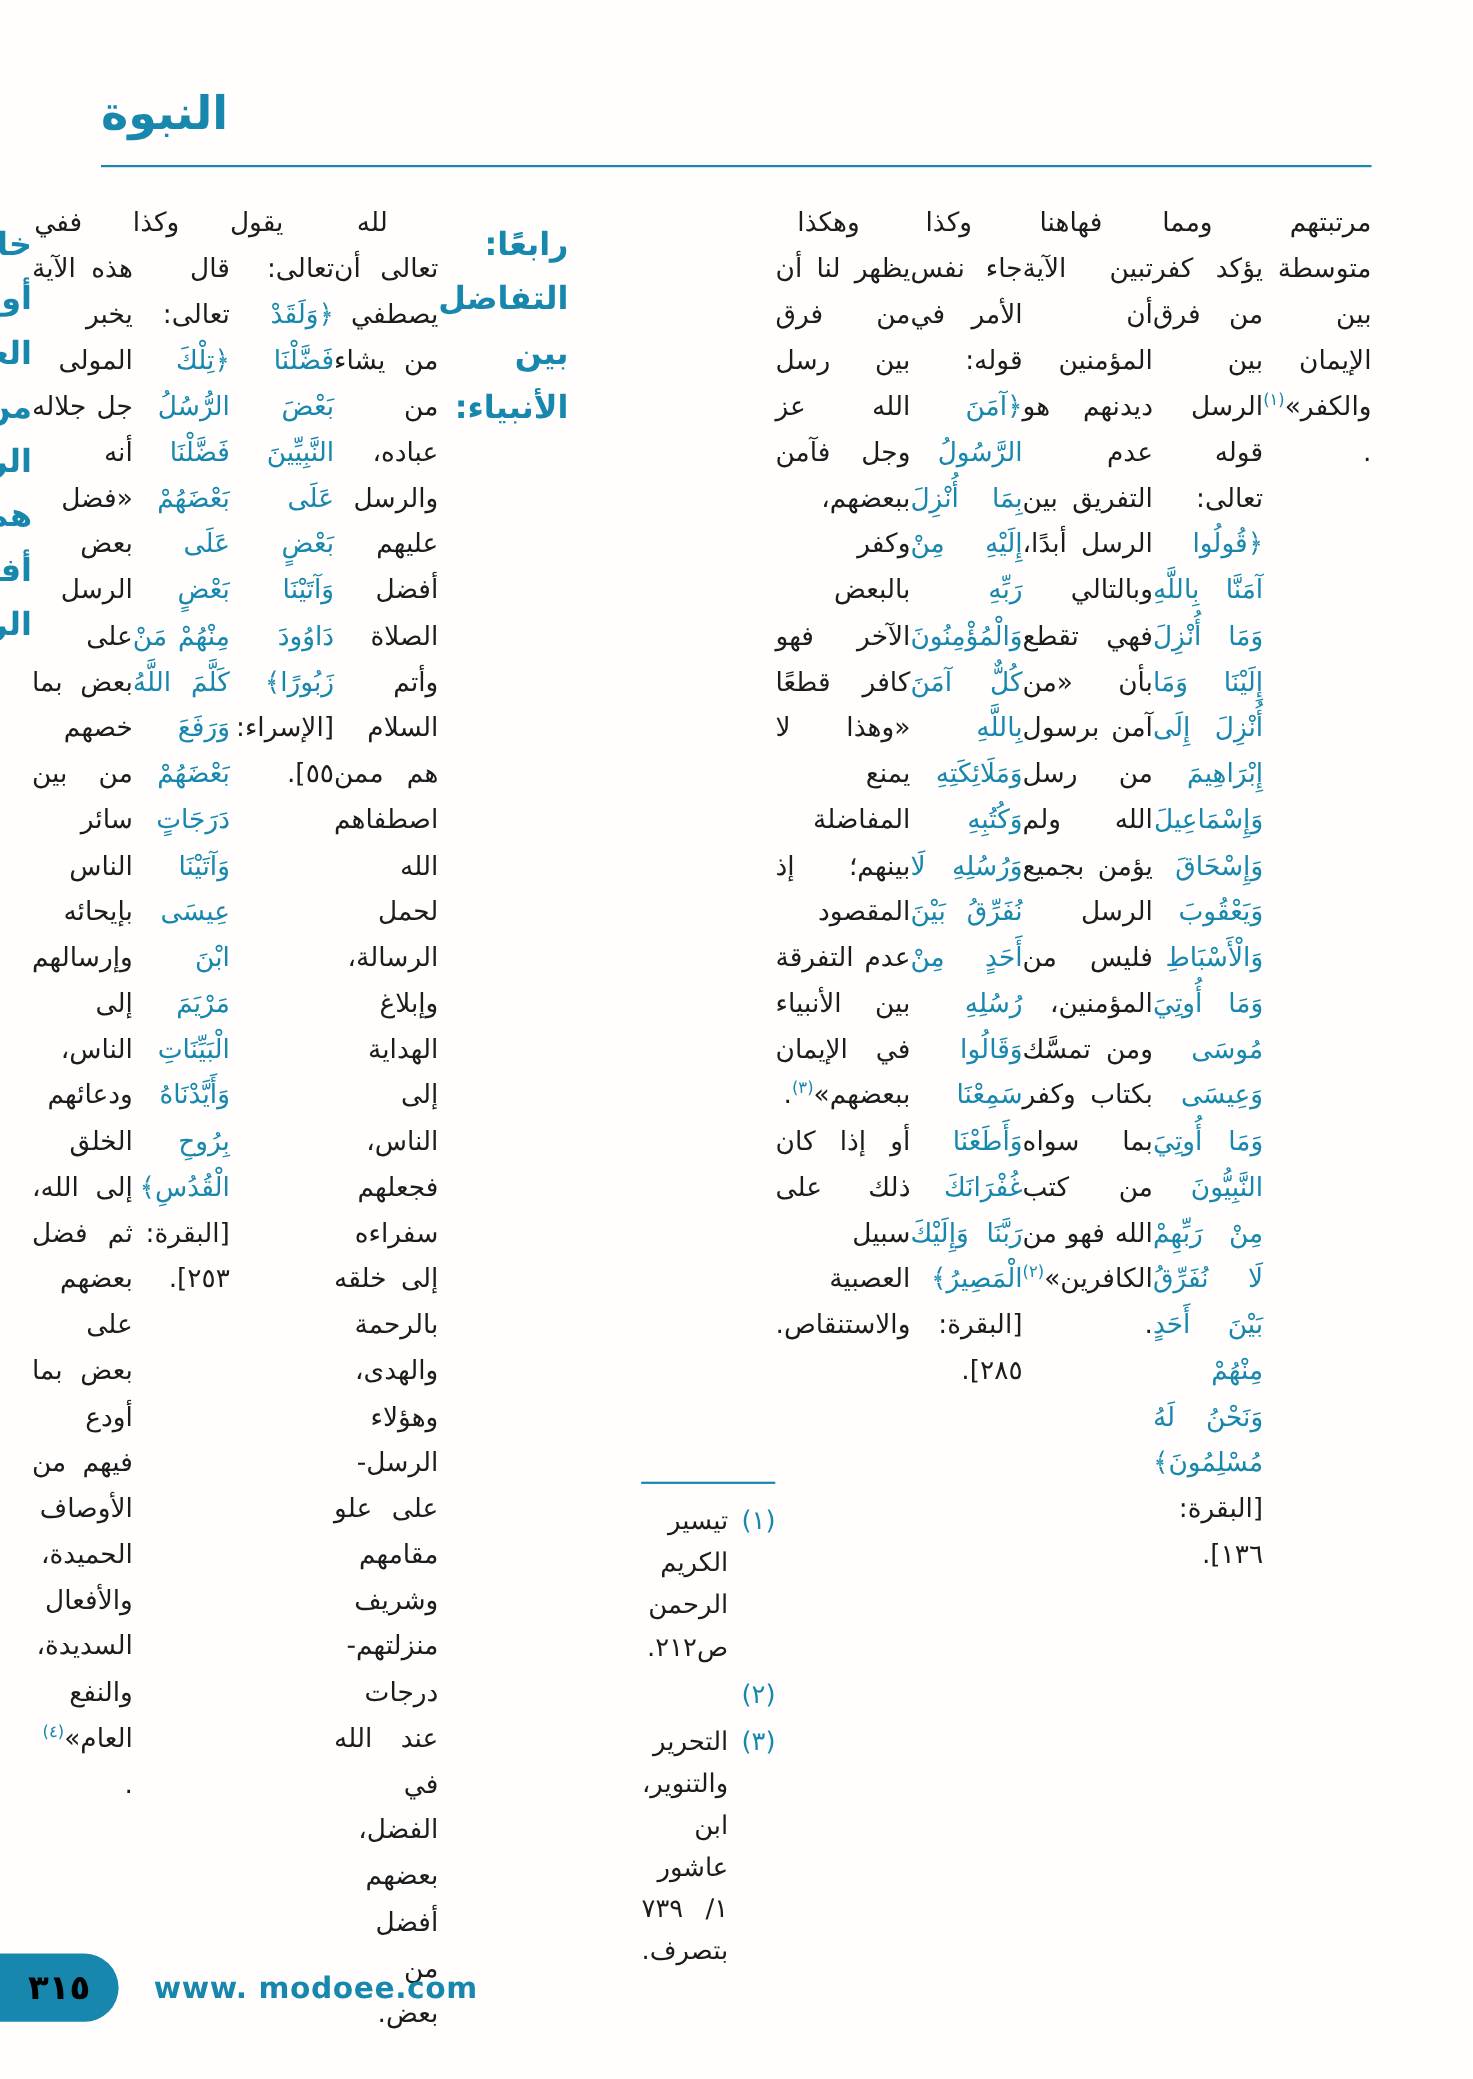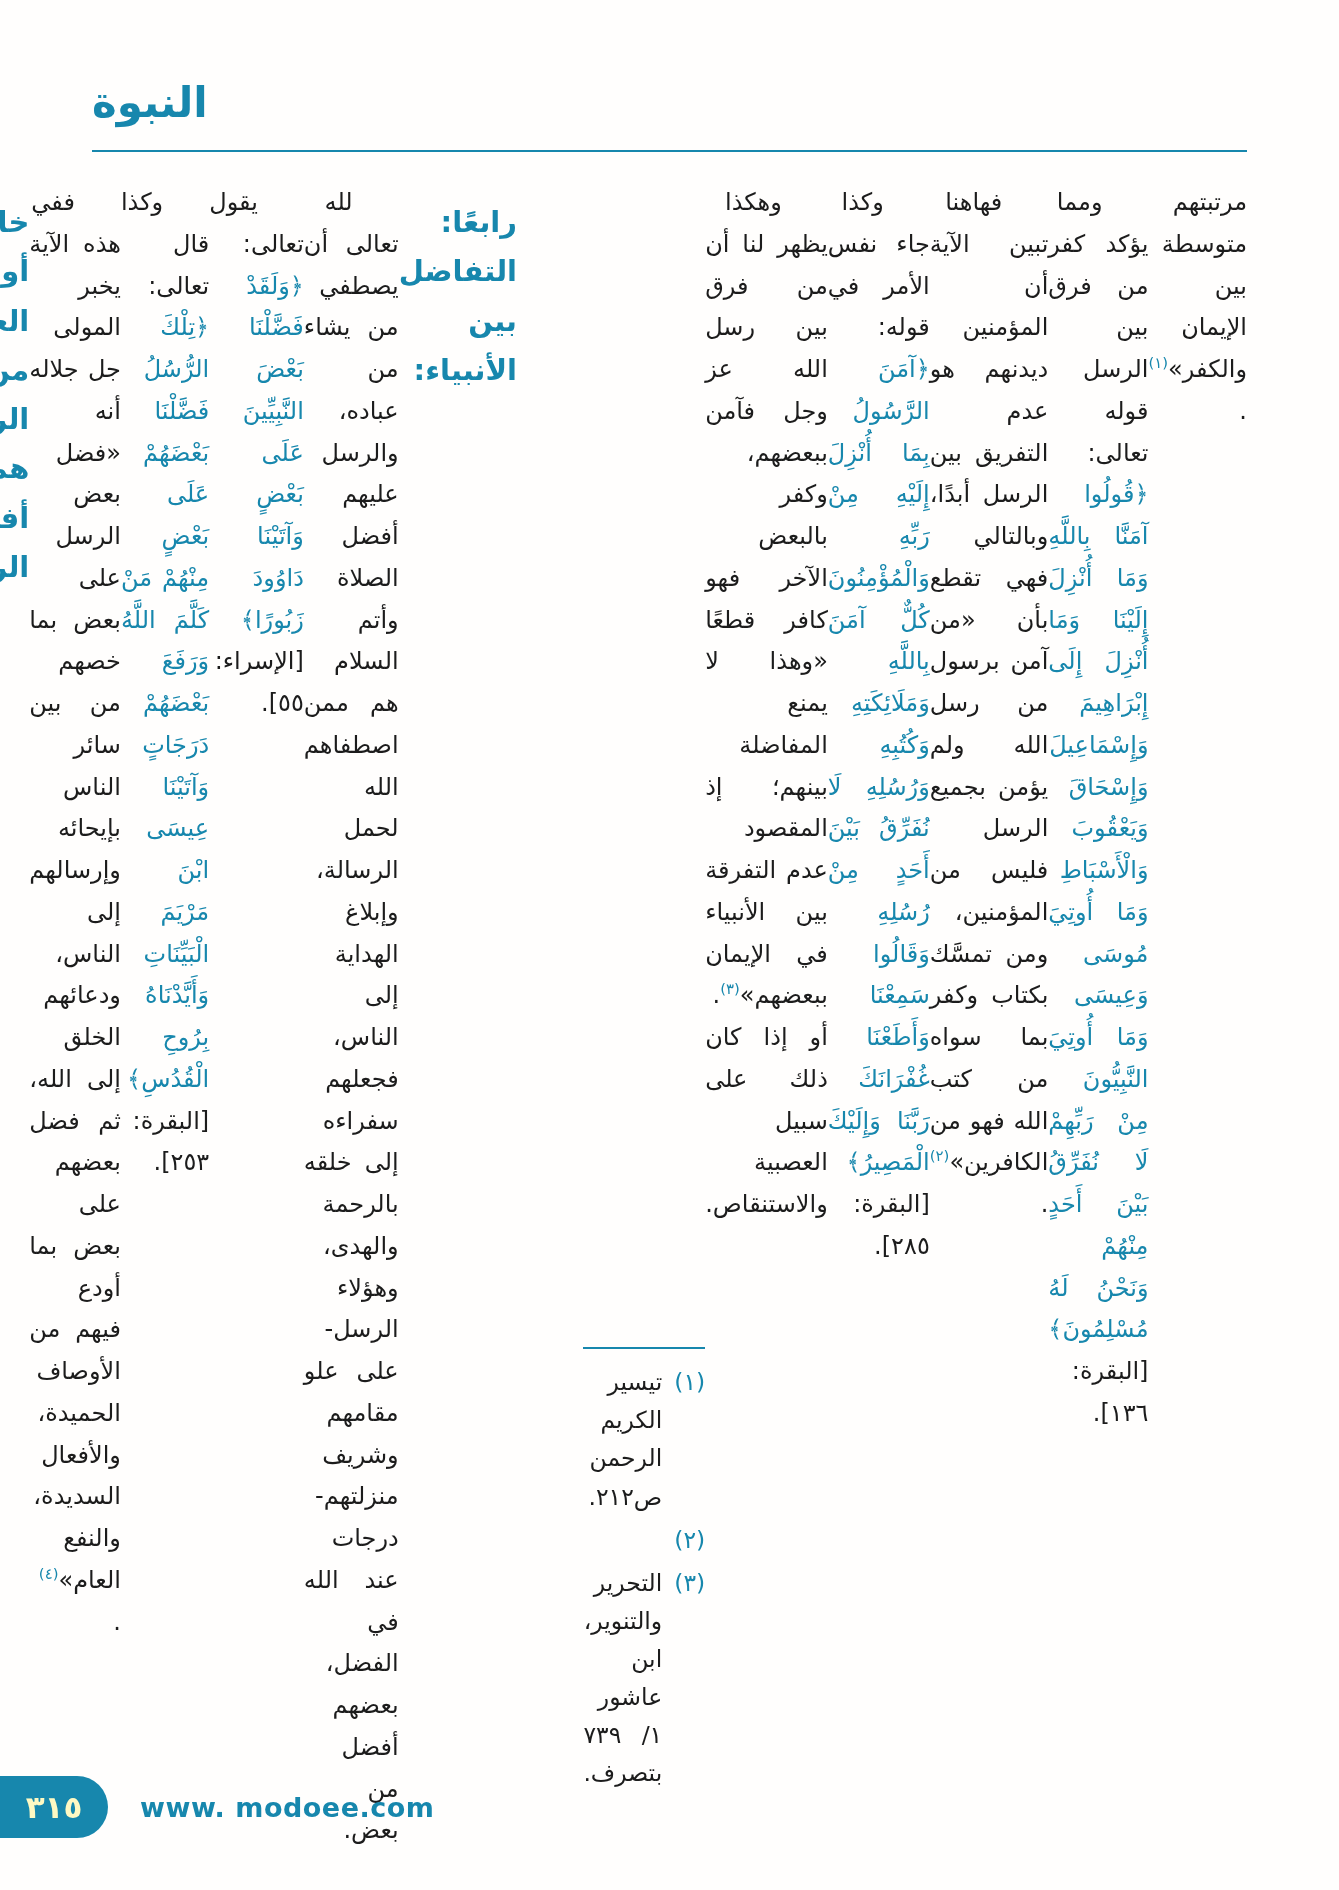--- a/index.html
+++ b/index.html
@@ -73,21 +73,21 @@
     text-align:justify;
     margin-bottom:5px;
   }
   .fn-num{color:var(--accent);flex:0 0 auto;}
   .page-pill{
     position:absolute;left:0;top:1776px;
     width:108px;height:62px;
     background:var(--accent);
     border-radius:0 31px 31px 0;
     display:flex;align-items:center;justify-content:center;
-    color:#fef9c3;font-size:31px;font-weight:bold;
+    color:#000000;font-size:31px;font-weight:bold;
   }
   .website{
     position:absolute;left:140px;top:1792px;
     direction:ltr;
     color:var(--accent);
     font-size:27px;font-weight:bold;
     letter-spacing:0.5px;
   }
 </style>
 </head>

